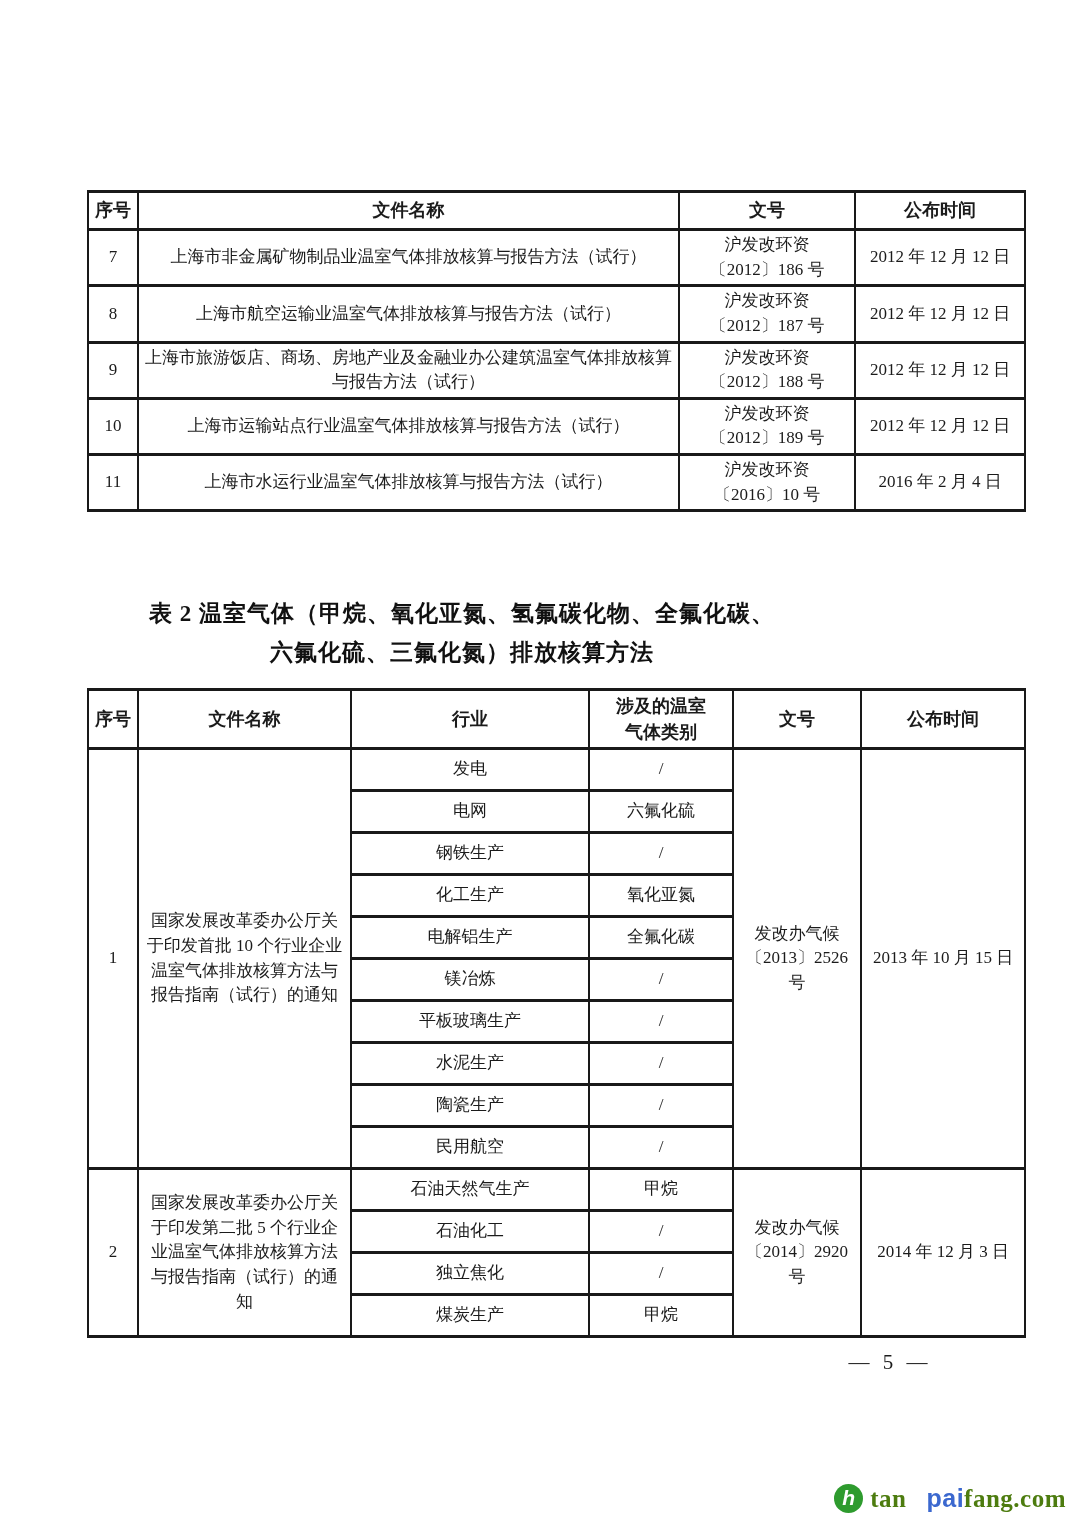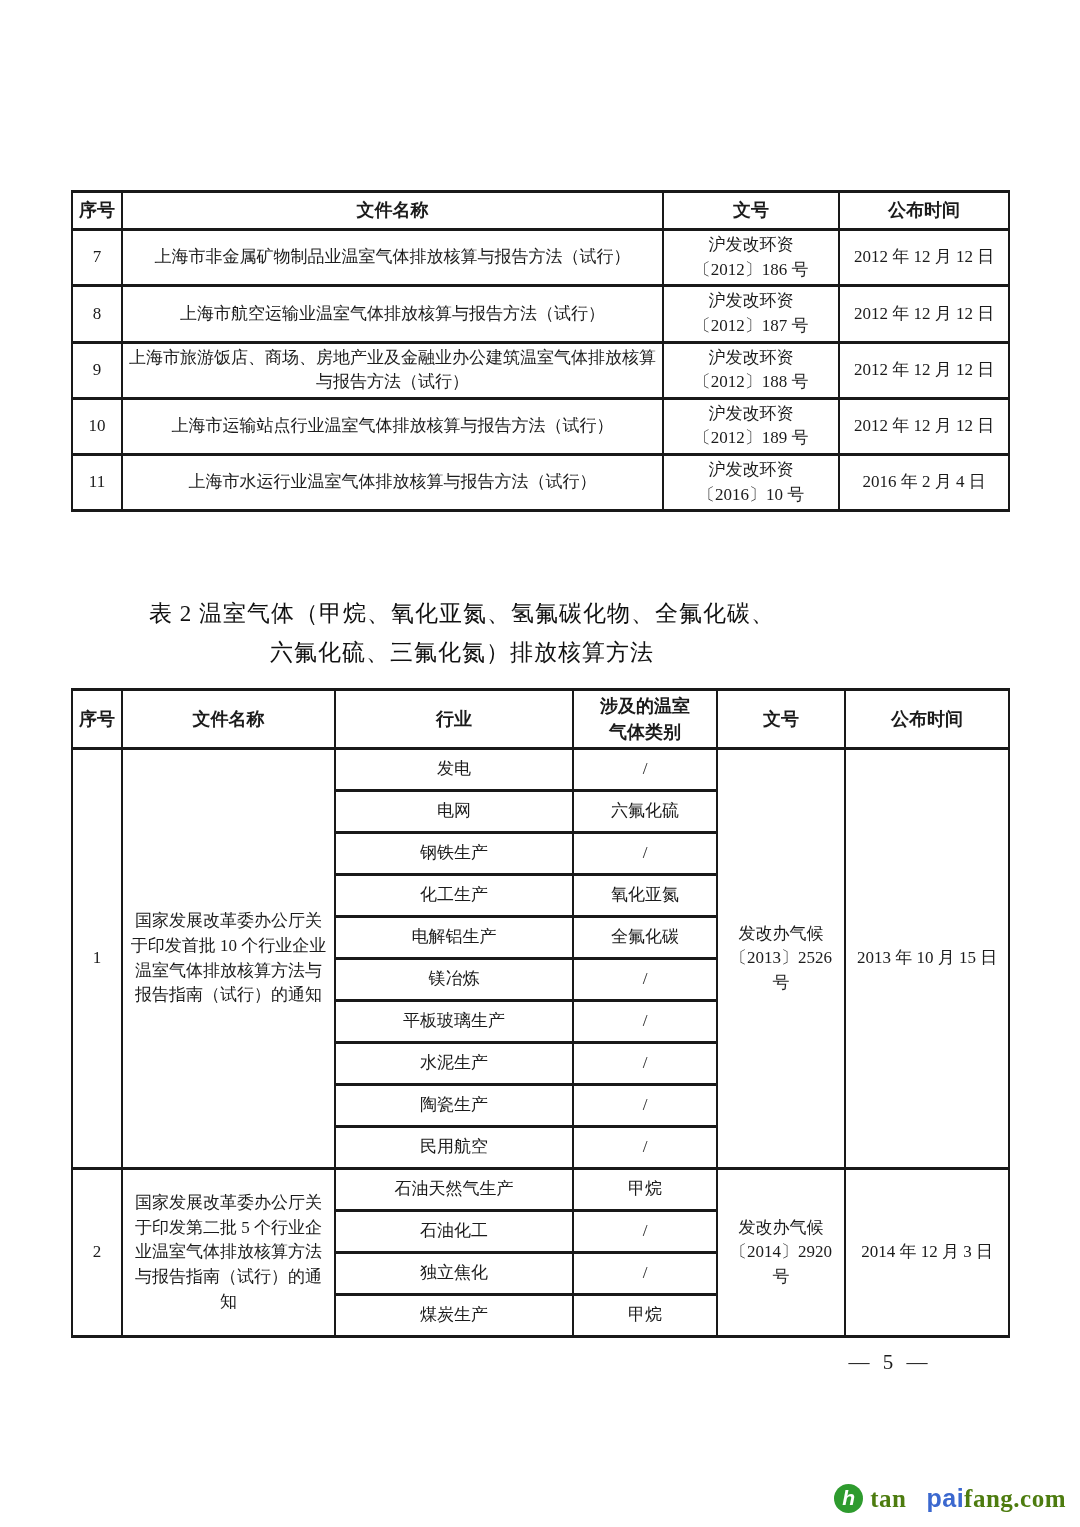--- a/index.html
+++ b/index.html
@@ -14,21 +14,21 @@
     height: 1527px;
     background: #ffffff;
     overflow: hidden;
   }
 
   
   table.doc-table {
     border-collapse: collapse;
     table-layout: fixed;
     position: absolute;
-    left: 71px;
+    left: 87px;
     width: 937px;
     font-size: 17px;
     line-height: 1.45;
     border-radius: 26px;
   }
   table.doc-table th,
   table.doc-table td {
     border: 2px solid #191919;
     border-top-width: 3px;
     border-bottom-width: 3px;
@@ -51,21 +51,21 @@
   .t2 { top: 688px; }
 
   
   .table2-title {
     position: absolute;
     top: 594px;
     left: 0;
     width: 924px;
     text-align: center;
     font-size: 23px;
-    font-weight: normal;
+    font-weight: bold;
     line-height: 39px;
     letter-spacing: 1px;
     white-space: pre-line;
     color: #111111;
   }
 
   
   .page-number {
     position: absolute;
     top: 1350px;

